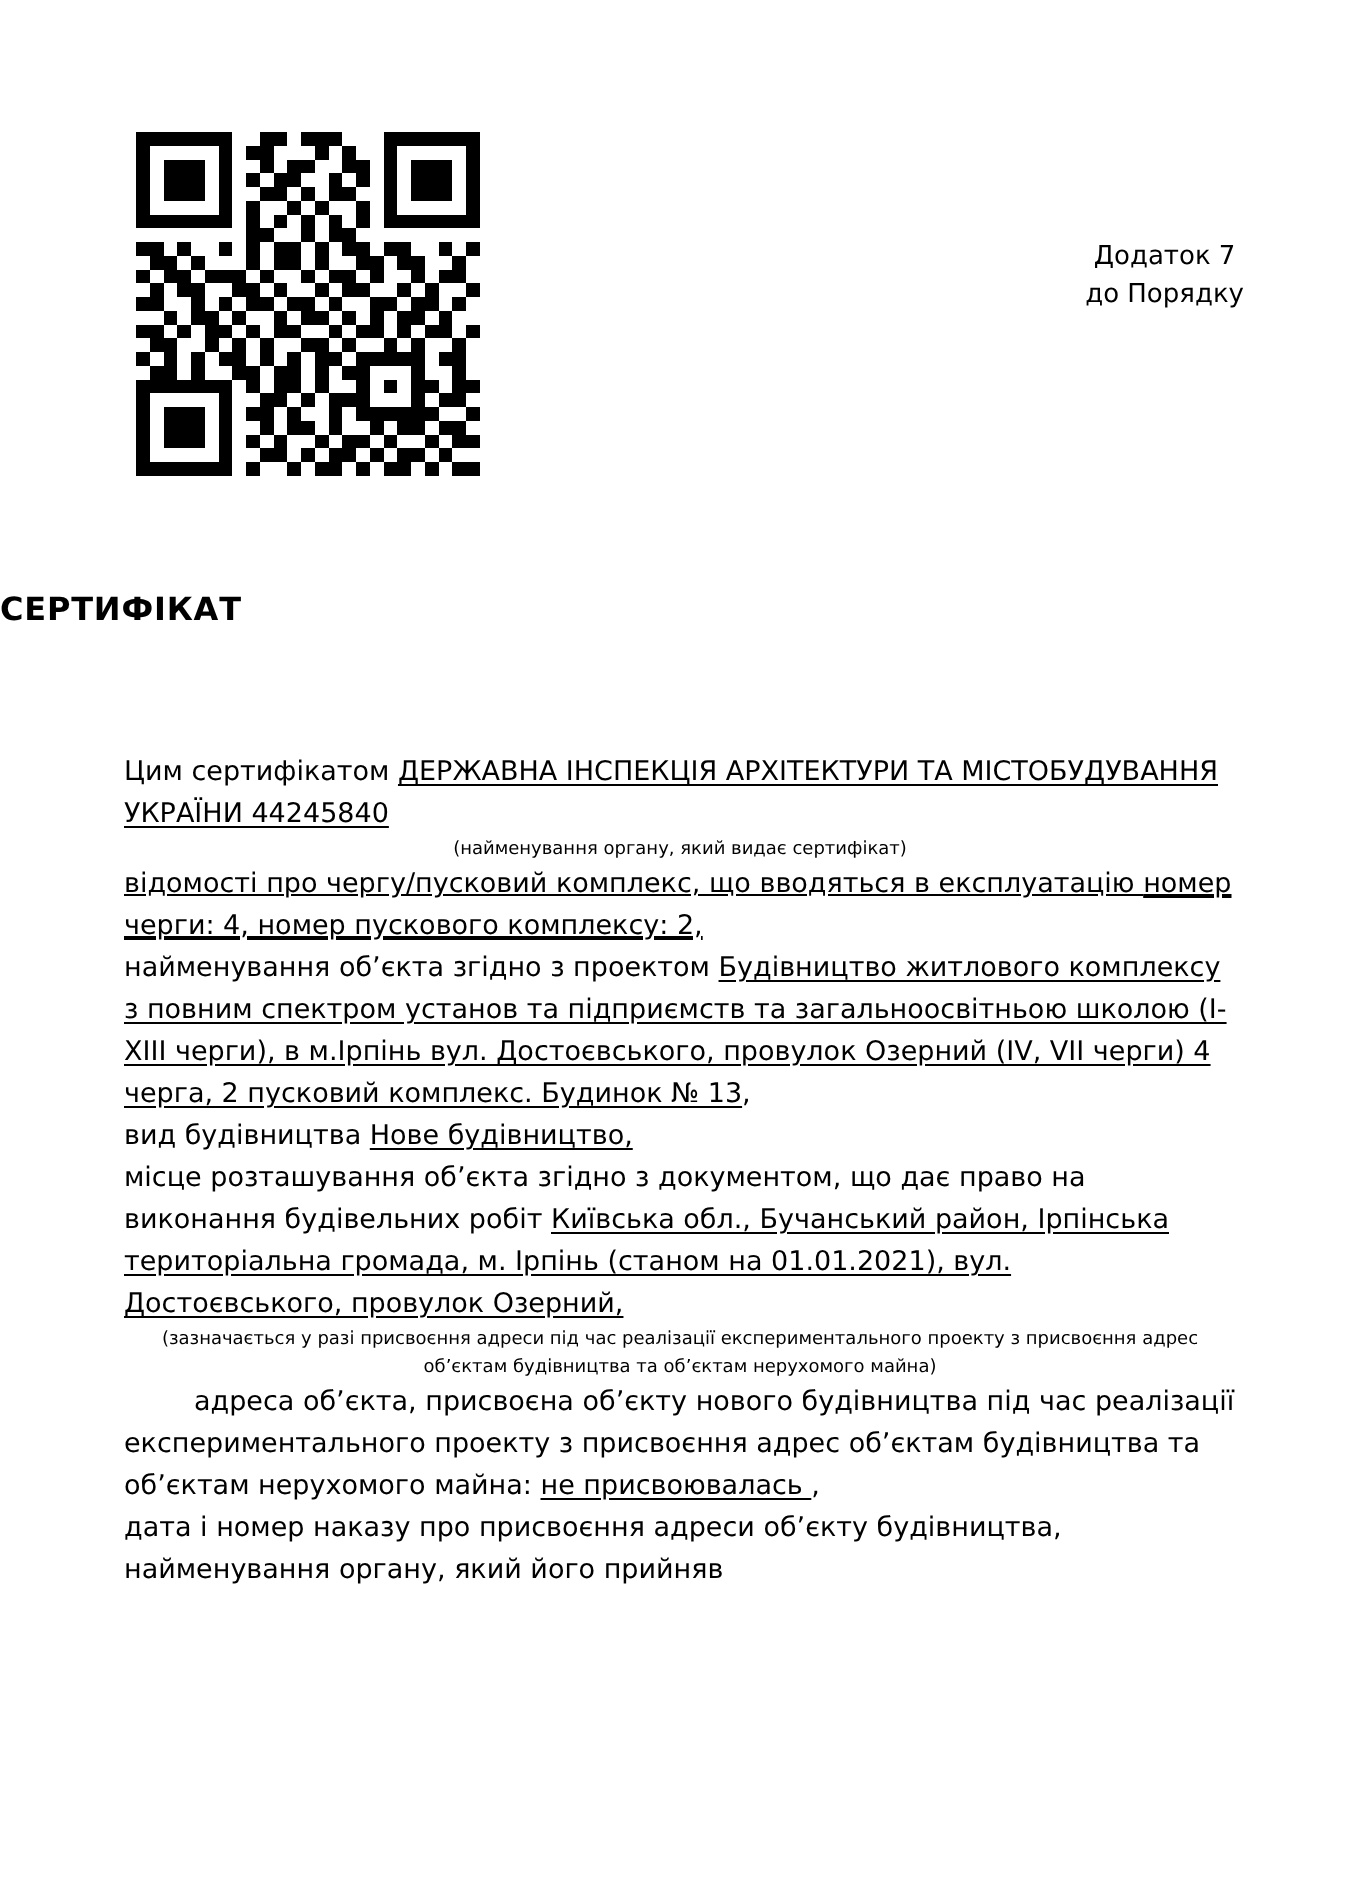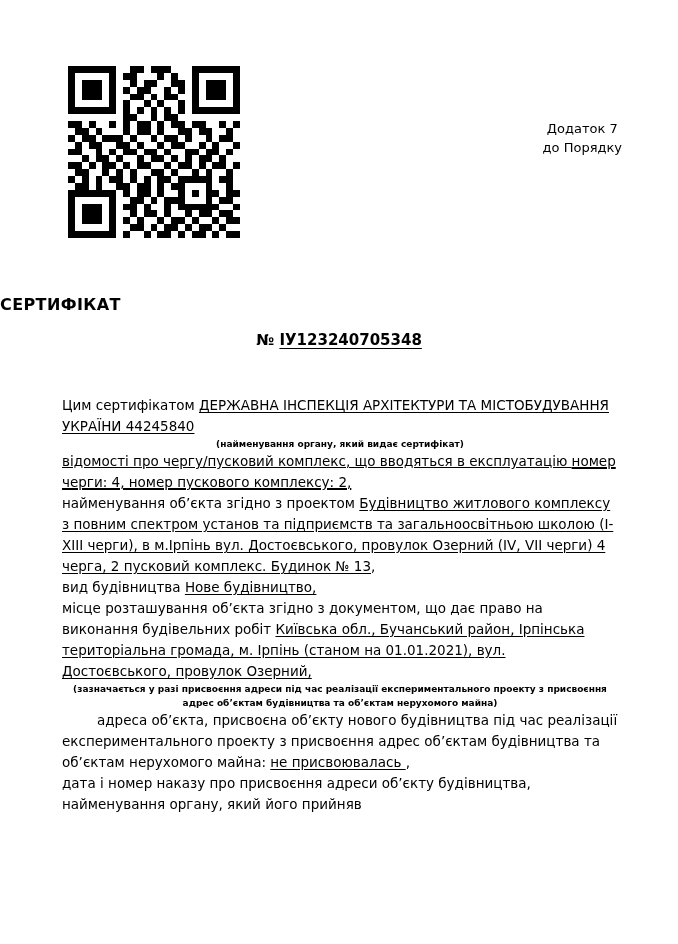--- a/index.html
+++ b/index.html
@@ -22,27 +22,27 @@
   .doc-title{
     position:absolute;top:295px;left:0;width:100%;
     font-weight:bold;font-size:16px;letter-spacing:0.4px;
   }
   .doc-number{
     position:absolute;top:331px;left:0;width:100%;
     text-align:center;font-weight:bold;font-size:15px;
   }
   .doc-number .u{text-underline-offset:3px;}
   .paras{
-    position:absolute;left:62px;top:395px;width:556px;
+    position:absolute;left:62px;top:376px;width:556px;
     font-size:13.5px;line-height:21px;
   }
   p.para{margin:0;}
   .u{text-decoration:underline;text-underline-offset:2px;}
   .caption{
-    font-size:9px;line-height:14px;text-align:center;color:#000;font-weight:bold;
+    font-size:9px;line-height:14px;text-align:center;color:#000;
   }
   .indent{text-indent:35px;}
   [data-name="paragraph-issuer"]{margin-bottom:0;}
   [data-name="paragraph-issuer-caption"]{margin-top:-4px;margin-bottom:10px;}
   [data-name="paragraph-attests"]{margin-bottom:20px;}
   [data-name="paragraph-queue-info"]{margin-bottom:11px;text-decoration:underline;}
   [data-name="paragraph-object-name"]{margin-bottom:2px;}
   [data-name="paragraph-construction-type"]{margin-bottom:16px;}
   [data-name="paragraph-location"]{margin-bottom:5px;}
   [data-name="paragraph-address"]{margin-bottom:0;}
@@ -393,21 +393,20 @@
       <rect x="24" y="24" width="1" height="1" fill="#000000"></rect>
     </svg>
 
   <div class="annex" data-name="annex-header">
     <div data-name="annex-line1">Додаток 7</div>
     <div data-name="annex-line2">до Порядку</div>
   </div>
 
   <div class="doc-title" data-name="certificate-title">СЕРТИФІКАТ</div>
 
-  <div class="doc-number" data-name="certificate-number"><span data-name="certificate-number-prefix">№ </span><span class="u" data-name="certificate-number-value">ІУ123240705348</span></div>
 
   <div class="paras" data-name="paragraphs">
       <p class="para body" data-name="paragraph-issuer"><span data-name="static-text">Цим сертифікатом </span><span class="u" data-name="field-value">ДЕРЖАВНА ІНСПЕКЦІЯ АРХІТЕКТУРИ ТА МІСТОБУДУВАННЯ УКРАЇНИ 44245840</span></p>
       <p class="para caption" data-name="paragraph-issuer-caption"><span data-name="static-text">(найменування органу, який видає сертифікат)</span></p>
       <p class="para body" data-name="paragraph-queue-info"><span data-name="static-text">відомості про чергу/пусковий комплекс, що вводяться в експлуатацію </span><span class="u" data-name="field-value">номер черги: 4, номер пускового комплексу: 2,</span></p>
       <p class="para body" data-name="paragraph-object-name"><span data-name="static-text">найменування об’єкта згідно з проектом </span><span class="u" data-name="field-value">Будівництво житлового комплексу з повним спектром установ та підприємств та загальноосвітньою школою (I-XIII черги), в м.Ірпінь вул. Достоєвського, провулок Озерний (IV, VII черги) 4 черга, 2 пусковий комплекс. Будинок № 13</span><span data-name="static-text">,</span></p>
       <p class="para body" data-name="paragraph-construction-type"><span data-name="static-text">вид будівництва </span><span class="u" data-name="field-value">Нове будівництво,</span></p>
       <p class="para body" data-name="paragraph-location"><span data-name="static-text">місце розташування об’єкта згідно з документом, що дає право на виконання будівельних робіт </span><span class="u" data-name="field-value">Київська обл., Бучанський район, Ірпінська територіальна громада, м. Ірпінь (станом на 01.01.2021), вул. Достоєвського, провулок Озерний,</span></p>
       <p class="para caption" data-name="paragraph-address-caption"><span data-name="static-text">(зазначається у разі присвоєння адреси під час реалізації експериментального проекту з присвоєння адрес об’єктам будівництва та об’єктам нерухомого майна)</span></p>
       <p class="para body indent" data-name="paragraph-address"><span data-name="static-text">адреса об’єкта, присвоєна об’єкту нового будівництва під час реалізації експериментального проекту з присвоєння адрес об’єктам будівництва та об’єктам нерухомого майна: </span><span class="u" data-name="field-value">не присвоювалась </span><span data-name="static-text">,</span></p>

